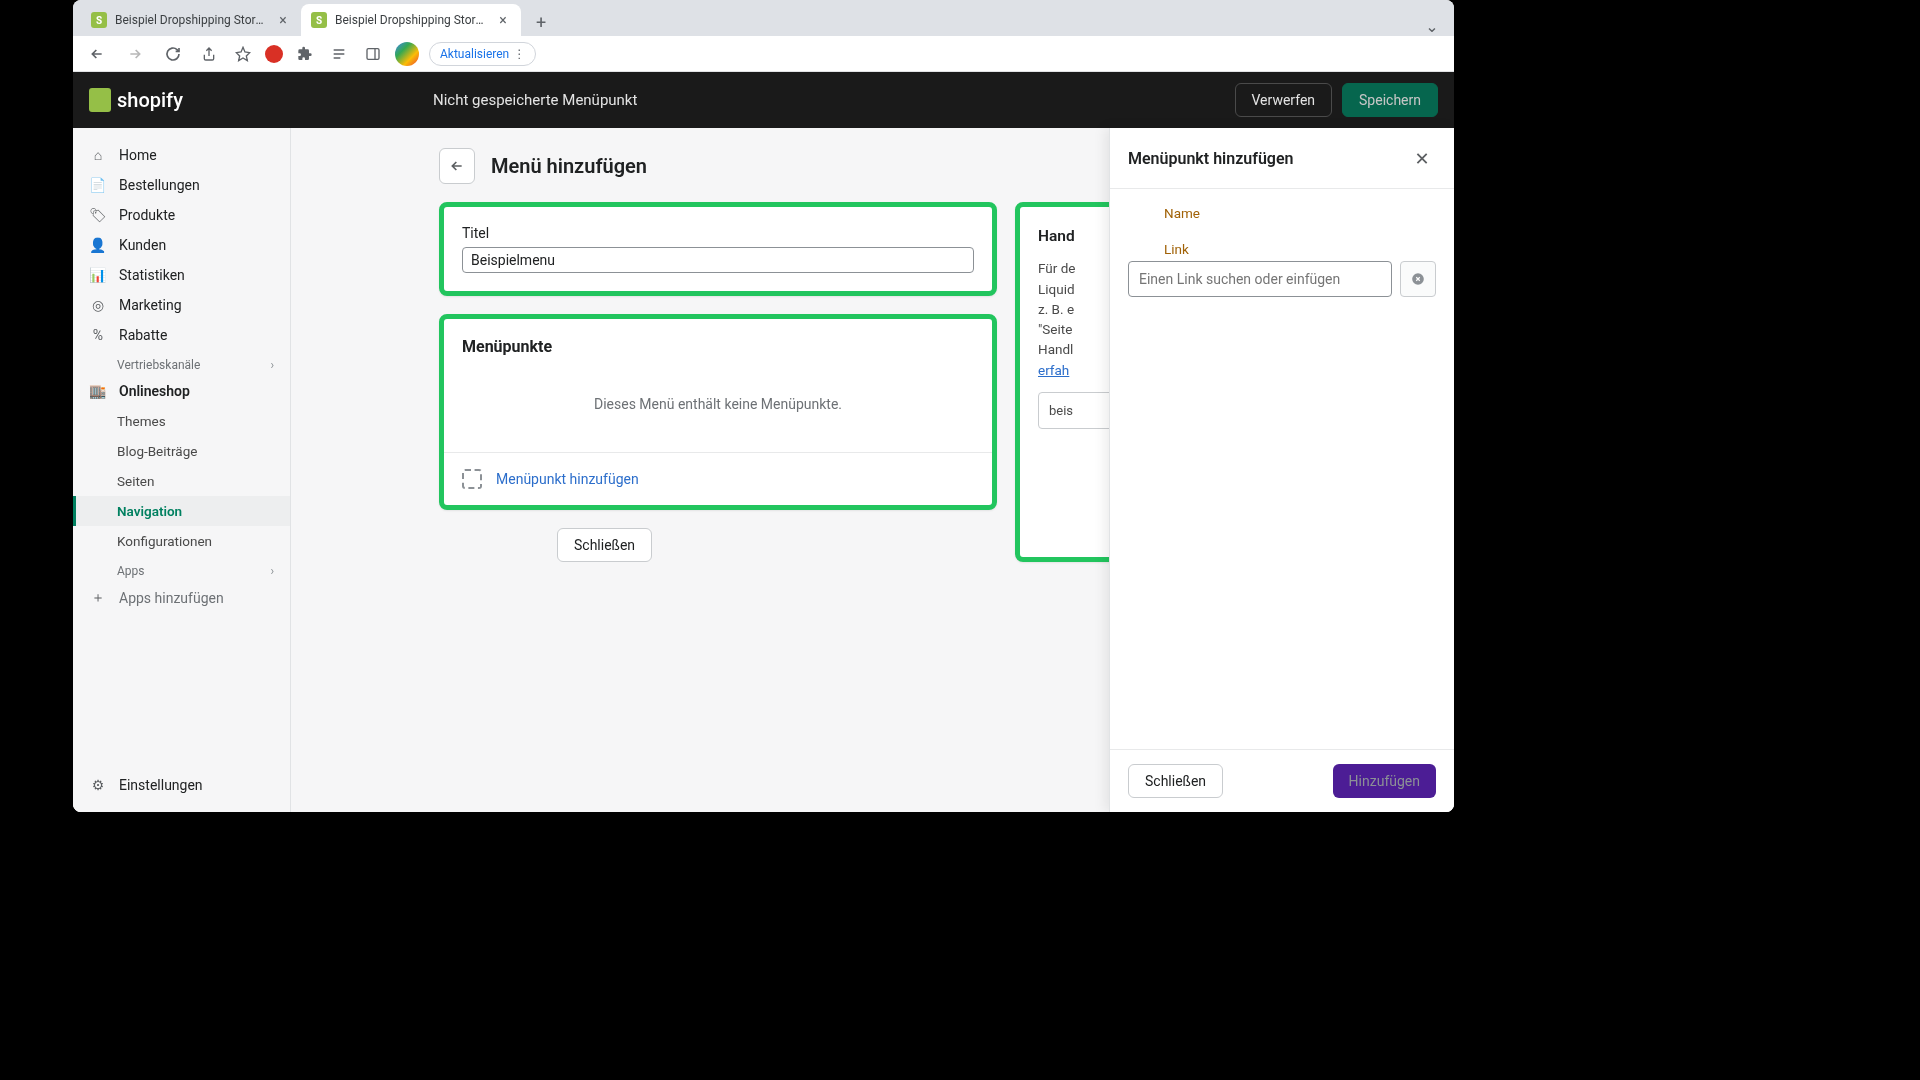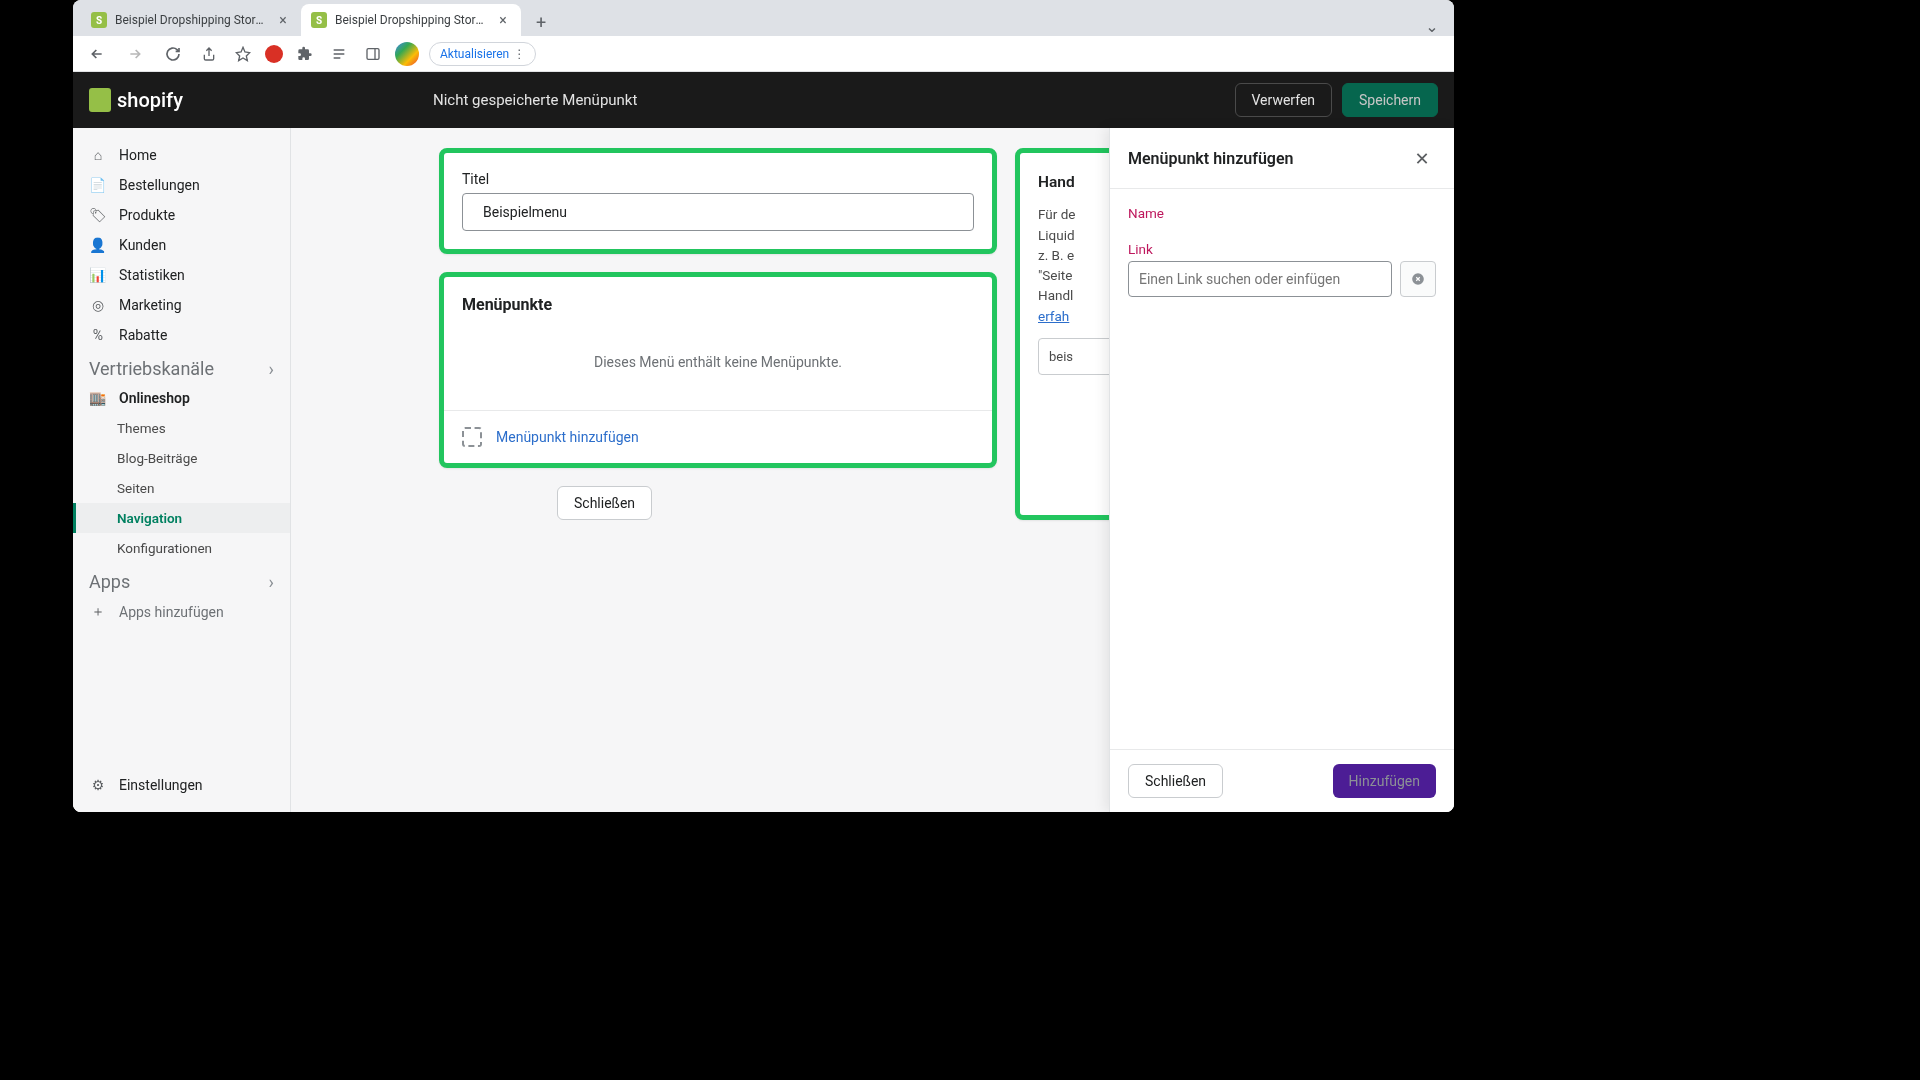--- a/index.html
+++ b/index.html
@@ -40,35 +40,35 @@
 .tb-btn { padding:8px 16px; border-radius:6px; font-size:14px; cursor:pointer; border:1px solid #4a4a4a; background:transparent; color:#e3e3e3; }
 .tb-btn.save { background:#008060; border-color:#008060; color:#fff; opacity:.75; }
 
 
 .main { position:absolute; top:128px; left:0; right:0; bottom:0; display:flex; background:#f6f6f7; }
 .sidebar { width:218px; background:#f6f6f7; border-right:1px solid #e1e3e5; padding:12px 0; display:flex; flex-direction:column; }
 .nav-item { display:flex; align-items:center; gap:12px; padding:7px 16px; font-size:14px; color:#202223; cursor:pointer; }
 .nav-item .icn { width:18px; display:flex; justify-content:center; color:#5c5f62; }
 .nav-item.sub { padding-left:44px; font-size:13.5px; color:#4a4a4a; }
 .nav-item.active { background:#edeeef; font-weight:600; color:#008060; border-left:3px solid #008060; padding-left:41px; }
-.nav-header { display:flex; justify-content:space-between; align-items:center; padding:8px 16px 4px; font-size:18px; color:#6d7175; }
+.nav-header { display:flex; justify-content:space-between; align-items:center; padding:8px 16px 4px; font-size:12px; color:#6d7175;margin-left:28px; }
 .nav-header .chev { color:#8c9196; }
 .sidebar .bottom { margin-top:auto; }
 .content { flex:1; padding:20px 30px; position:relative; overflow:hidden; }
 
 .page-head { display:flex; align-items:center; gap:16px; margin-bottom:18px; margin-left: 118px; }
 .back-btn { width:36px;height:36px;border:1px solid #c9cccf;border-radius:6px;display:flex;align-items:center;justify-content:center;background:#fff;cursor:pointer;color:#5c5f62; }
 .page-head h1 { font-size:20px; font-weight:600; color:#202223; }
 
 .row-cards { display:flex; gap:18px; margin-left:118px; }
 .card { background:#fff; border-radius:8px; box-shadow:0 1px 2px rgba(0,0,0,.08); border:5px solid #22c55e; }
 .card.main-card { width:558px; }
 .card-pad { padding:18px; }
 .field-label { font-size:14px; color:#202223; margin-bottom:6px; }
-.text-input { width:100%; height:38px; border:1px solid #8c9196; border-radius:4px; padding:0 20px; font-size:14px; color:#202223; background:#fff; }
+.text-input { width:100%; height:26px; border:1px solid #8c9196; border-radius:4px; padding:0 8px; font-size:14px; color:#202223; background:#fff; }
 .card.menupoints { margin-top:18px; }
 .mp-title { font-size:16px; font-weight:700; padding:18px 18px 0; color:#202223; }
 .mp-empty { text-align:center; color:#6d7175; padding:40px 0; font-size:14px; }
 .mp-add { border-top:1px solid #e8e9ea; padding:16px 18px; display:flex; align-items:center; gap:14px; color:#2c6ecb; font-size:14px; cursor:pointer; }
 .mp-add .dashed { width:20px;height:20px;border:2px dashed #8c9196;border-radius:3px; }
 
 .side-card { width:240px; }
 .side-card .card-pad { font-size:13.5px; color:#4a4a4a; line-height:1.5; }
 .side-card h3 { font-size:15.5px; font-weight:600; margin-bottom:10px; color:#202223; }
 .side-card a { color:#2c6ecb; text-decoration:underline; }
@@ -76,21 +76,21 @@
 
 .close-btn-row { margin-left:118px; margin-top:18px; }
 .btn-secondary { padding:8px 16px; border:1px solid #c9cccf; background:#fff; border-radius:6px; font-size:14px; color:#202223; cursor:pointer; }
 
 
 .panel { position:absolute; top:128px; right:0; bottom:0; width:345px; background:#fff; border-left:1px solid #e1e3e5; box-shadow:-4px 0 12px rgba(0,0,0,.08); display:flex; flex-direction:column; }
 .panel-head { display:flex; justify-content:space-between; align-items:center; padding:16px 18px; border-bottom:1px solid #e8e9ea; }
 .panel-head h2 { font-size:16px; font-weight:600; color:#202223; }
 .panel-close { width:28px;height:28px;display:flex;align-items:center;justify-content:center;cursor:pointer;color:#5c5f62;font-size:18px; }
 .panel-body { padding:16px 18px; flex:1; }
-.panel .lbl { font-size:13.5px; color:#be185d; margin-bottom:4px; }
+.panel .lbl { font-size:13.5px; color:#a16207; margin-bottom:4px;margin-left:36px; }
 .panel .inp { width:100%; height:36px; border:2px solid #2c6ecb; border-radius:4px; padding:0 10px; font-size:14px; color:#6d7175; }
 .panel .inp.plain { border:1px solid #8c9196; color:#6d7175; }
 .link-row { display:flex; gap:8px; }
 .link-clear { width:36px;height:36px;border:1px solid #c9cccf;border-radius:4px;display:flex;align-items:center;justify-content:center;background:#fafbfb;color:#8c9196; }
 .cursor-caret { position:absolute; width:1px; height:18px; background:#000; }
 .panel-foot { border-top:1px solid #e8e9ea; padding:14px 18px; display:flex; justify-content:space-between; }
 .btn-dis { padding:8px 16px; border:none; background:#4c1d95; color:#8c9196; border-radius:6px; font-size:14px; }
 
 svg { display:block; }
 </style>
@@ -246,20 +246,28 @@
 
       <div class="bottom">
         <div class="nav-item">
             <span class="icn">⚙</span>
             <span>Einstellungen</span>
           </div>
       </div>
     </div>
 
     <div class="content">
+      <div class="page-head">
+        <div class="back-btn">
+            <svg width="16" height="16" viewBox="0 0 24 24" fill="none" stroke="currentColor" stroke-width="2.5">
+              <path d="M19 12H5M11 18l-6-6 6-6"></path>
+            </svg>
+          </div>
+        <h1>Menü hinzufügen</h1>
+      </div>
 
       <div class="row-cards">
         <div>
           <div class="card main-card">
             <div class="card-pad">
               <div class="field-label">Titel</div>
               <input class="text-input" value="Beispielmenu" style="">
             </div>
           </div>
 

